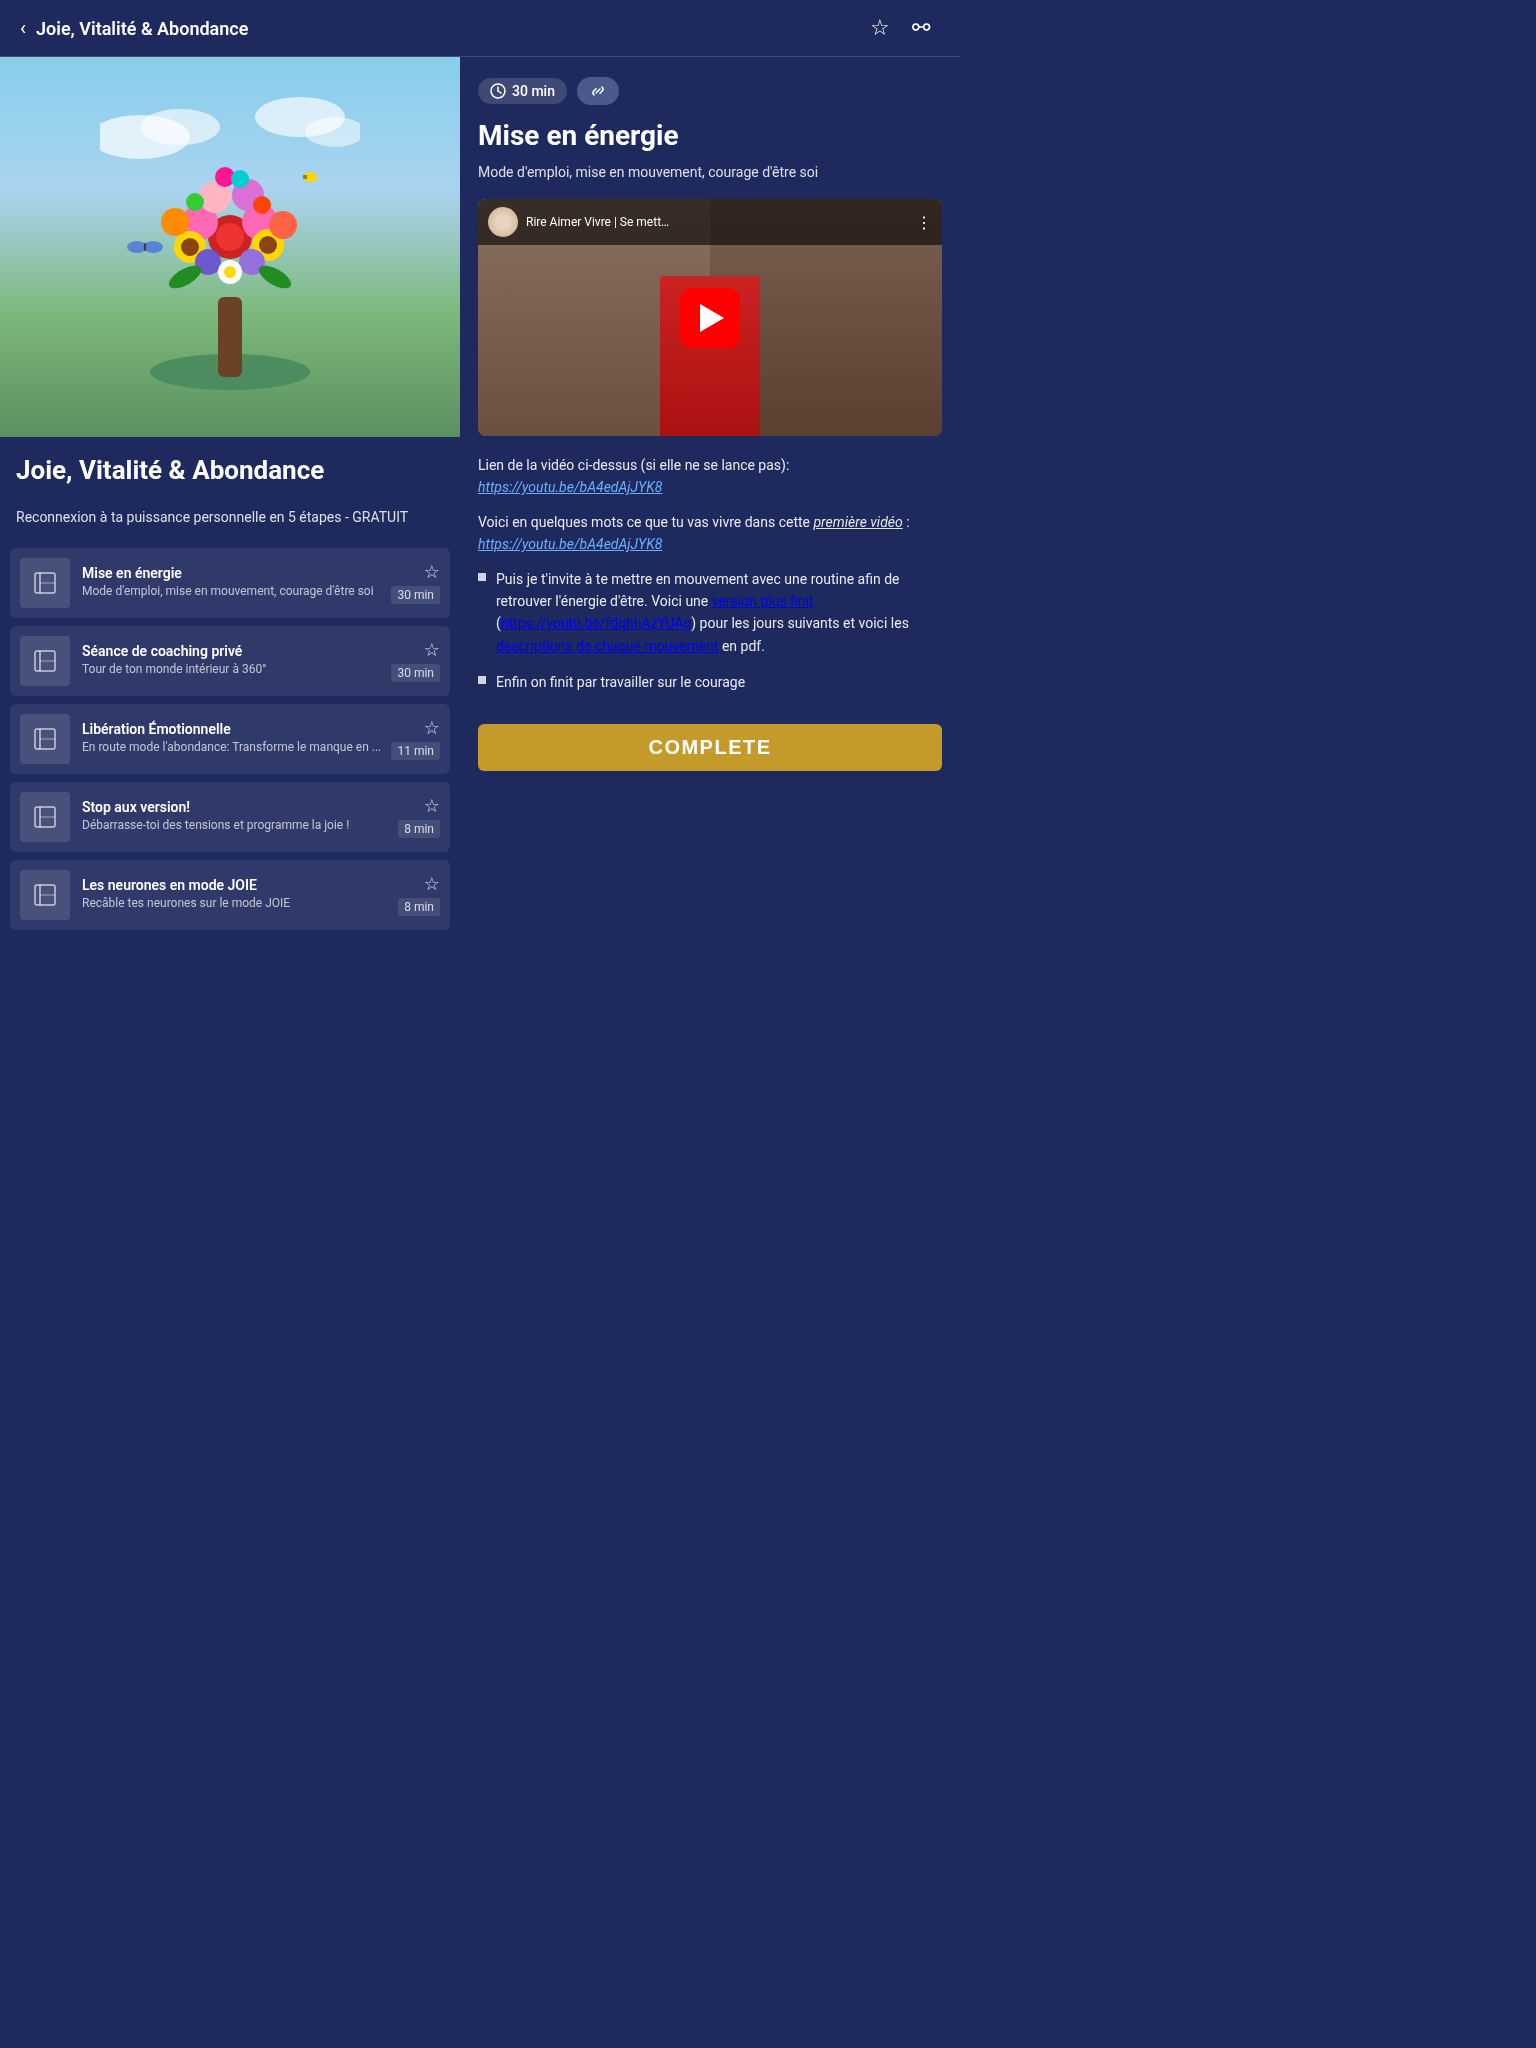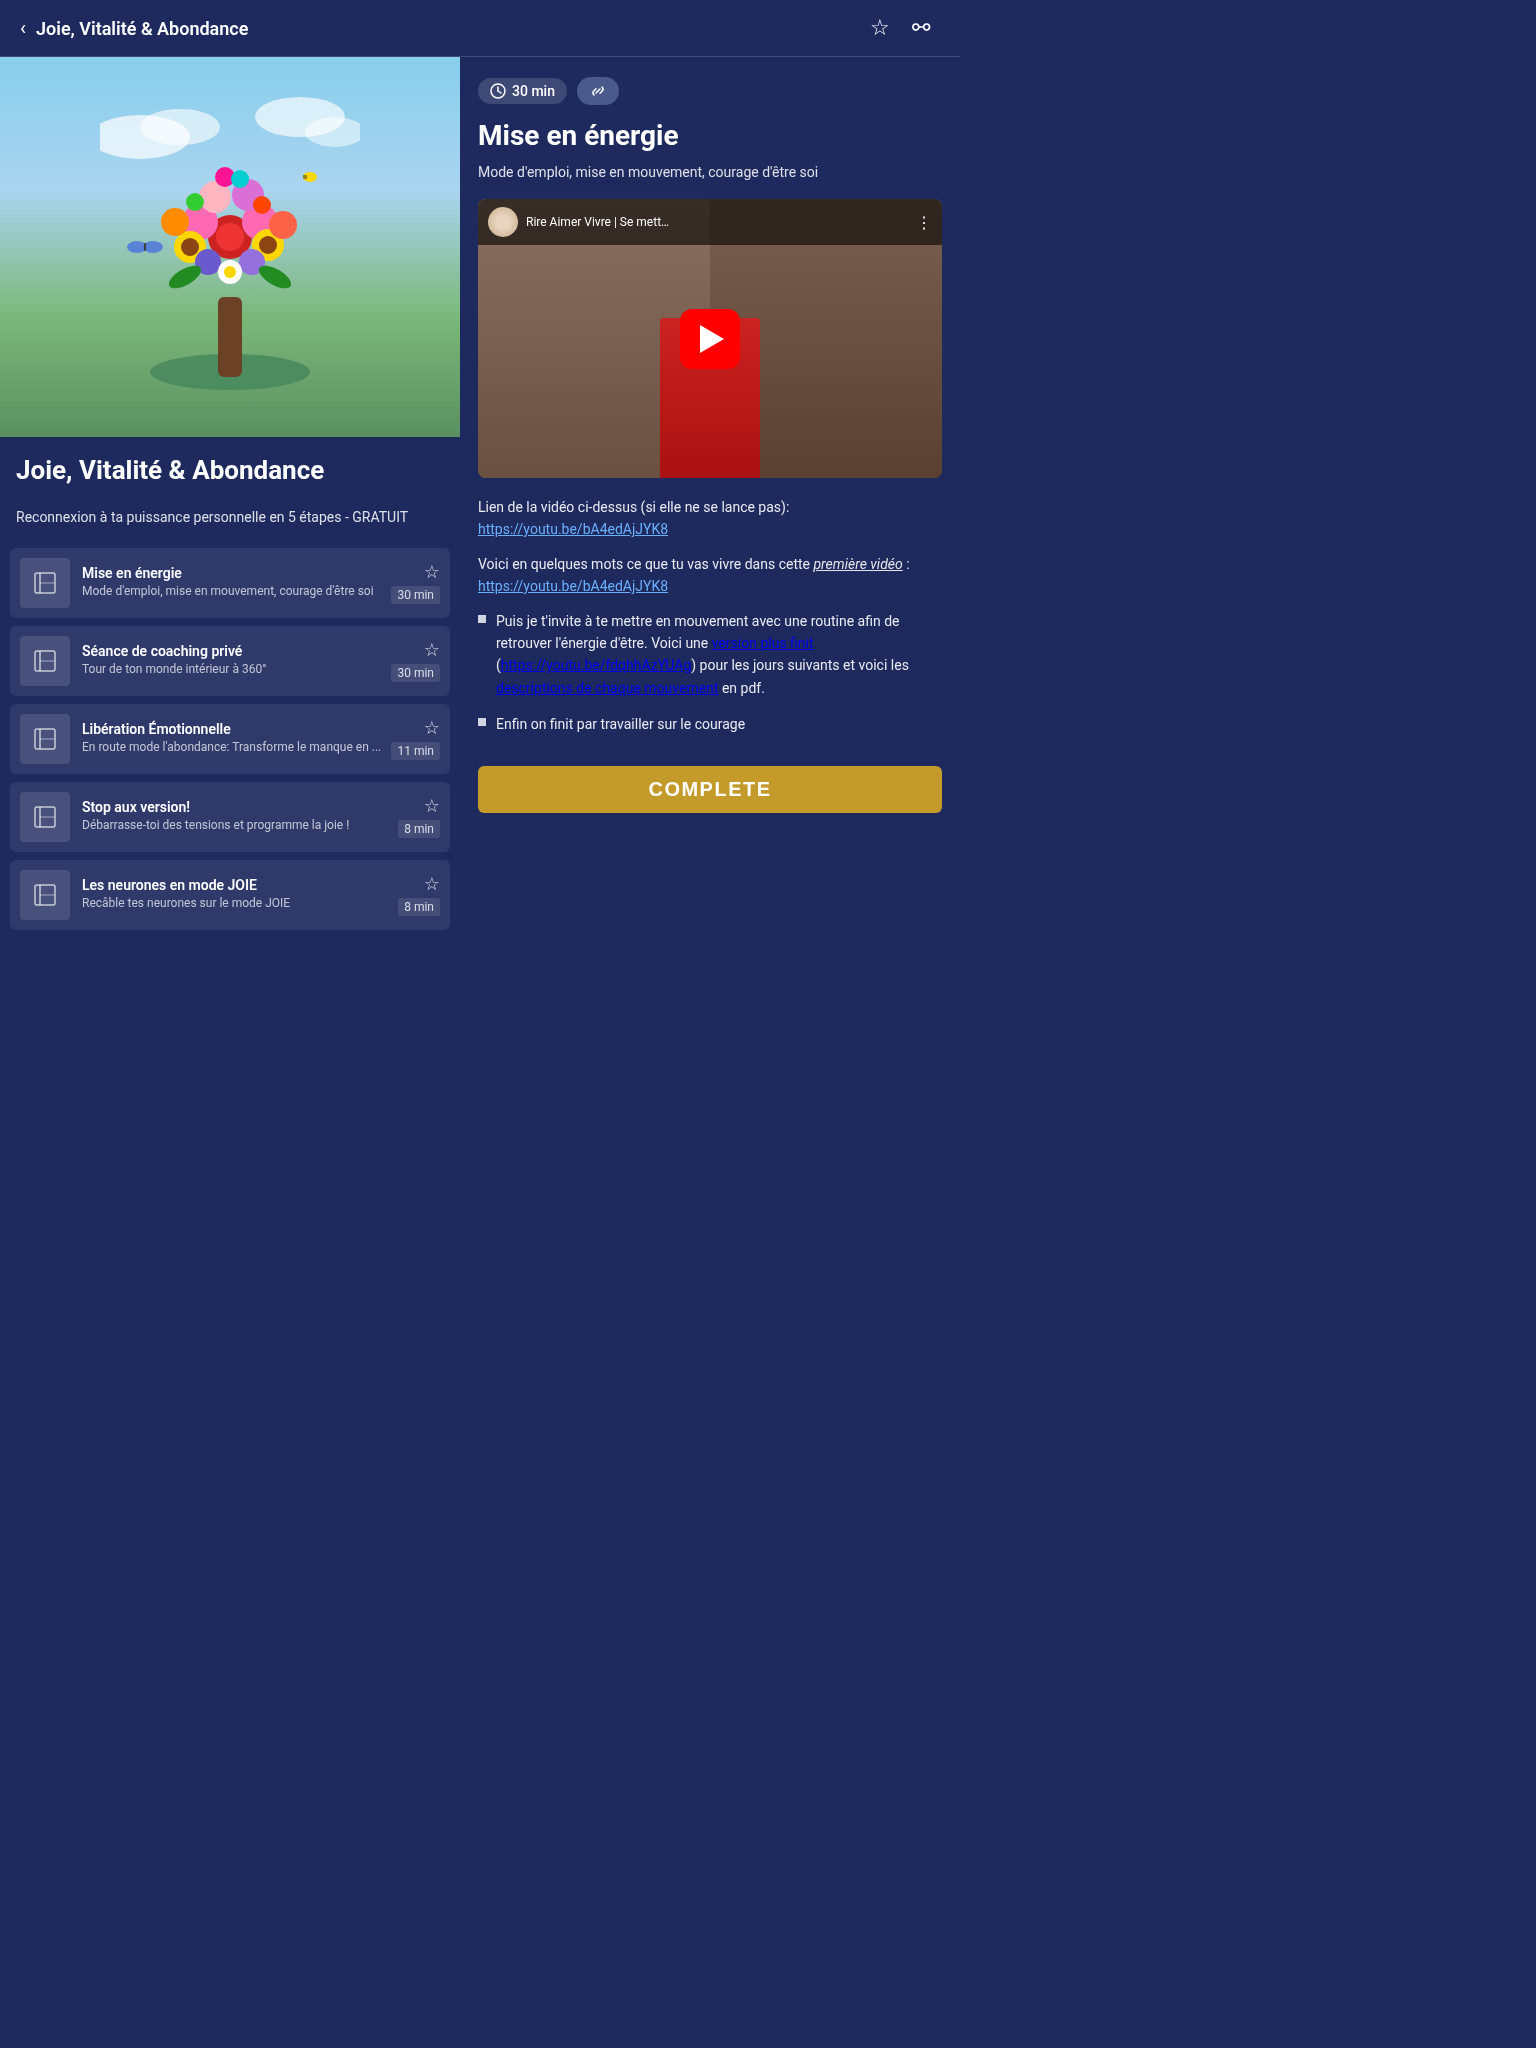--- a/index.html
+++ b/index.html
@@ -186,21 +186,21 @@
     .lesson-description {
       font-size: 14px;
       color: rgba(255,255,255,0.85);
       line-height: 1.5;
       margin-bottom: 16px;
     }
 
     
     .video-container {
       width: 100%;
-      height: 279px;
+      height: 237px;
       background: #2a2a2a;
       border-radius: 8px;
       position: relative;
       overflow: hidden;
       margin-bottom: 18px;
       cursor: pointer;
     }
     .video-bg {
       width: 100%;
       height: 100%;
@@ -263,20 +263,21 @@
     
     .content-section {
       font-size: 14px;
       color: rgba(255,255,255,0.9);
       line-height: 1.6;
       margin-bottom: 12px;
     }
     .content-section a {
       color: #6ab0ff;
       text-decoration: underline;
+      font-style: italic;
     }
     .content-section a.italic-link {
       font-style: italic;
       color: #e5e5e5;
     }
 
     .bullet-list {
       margin: 12px 0;
       padding-left: 0;
       list-style: none;

